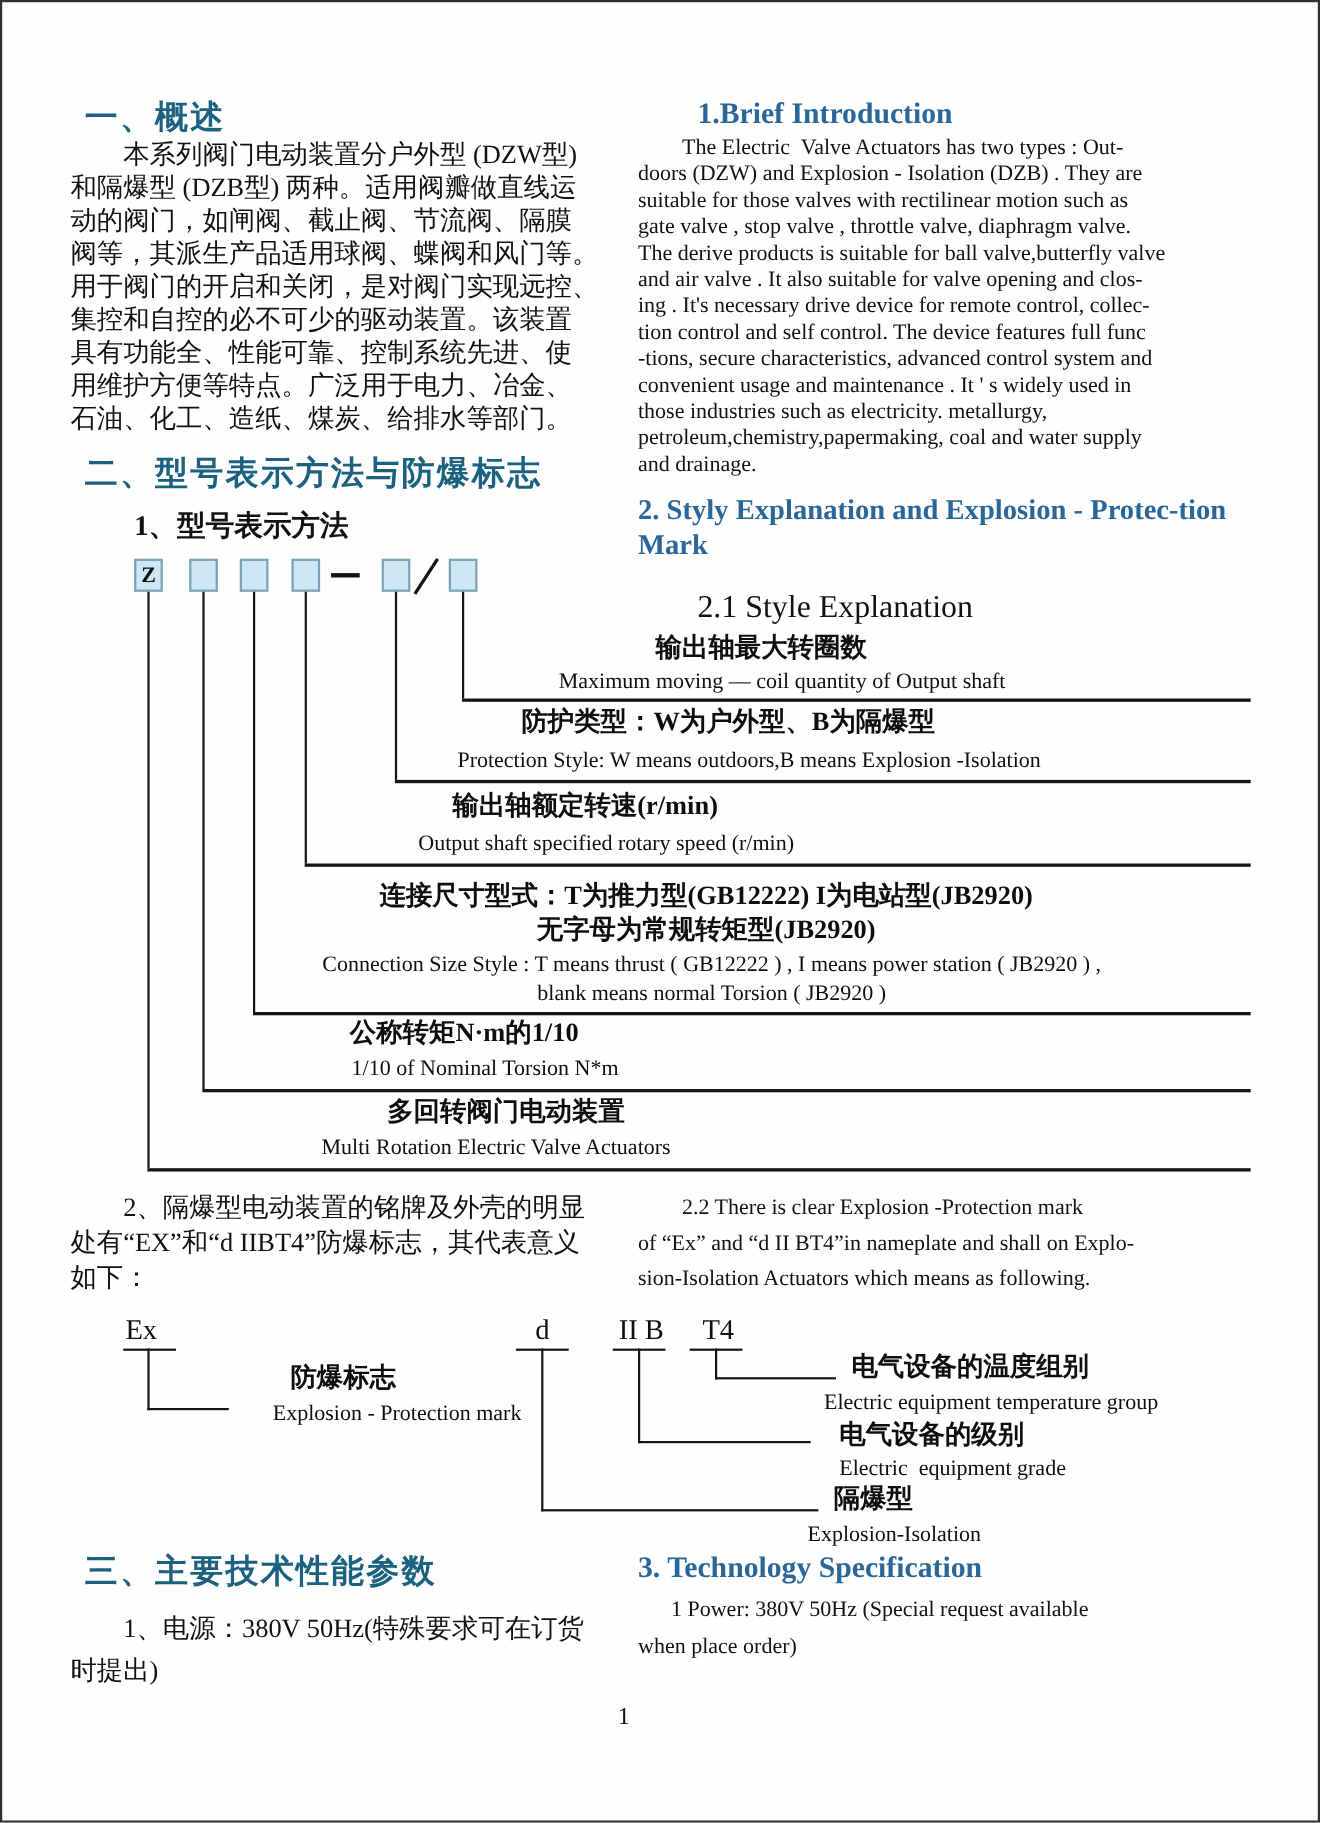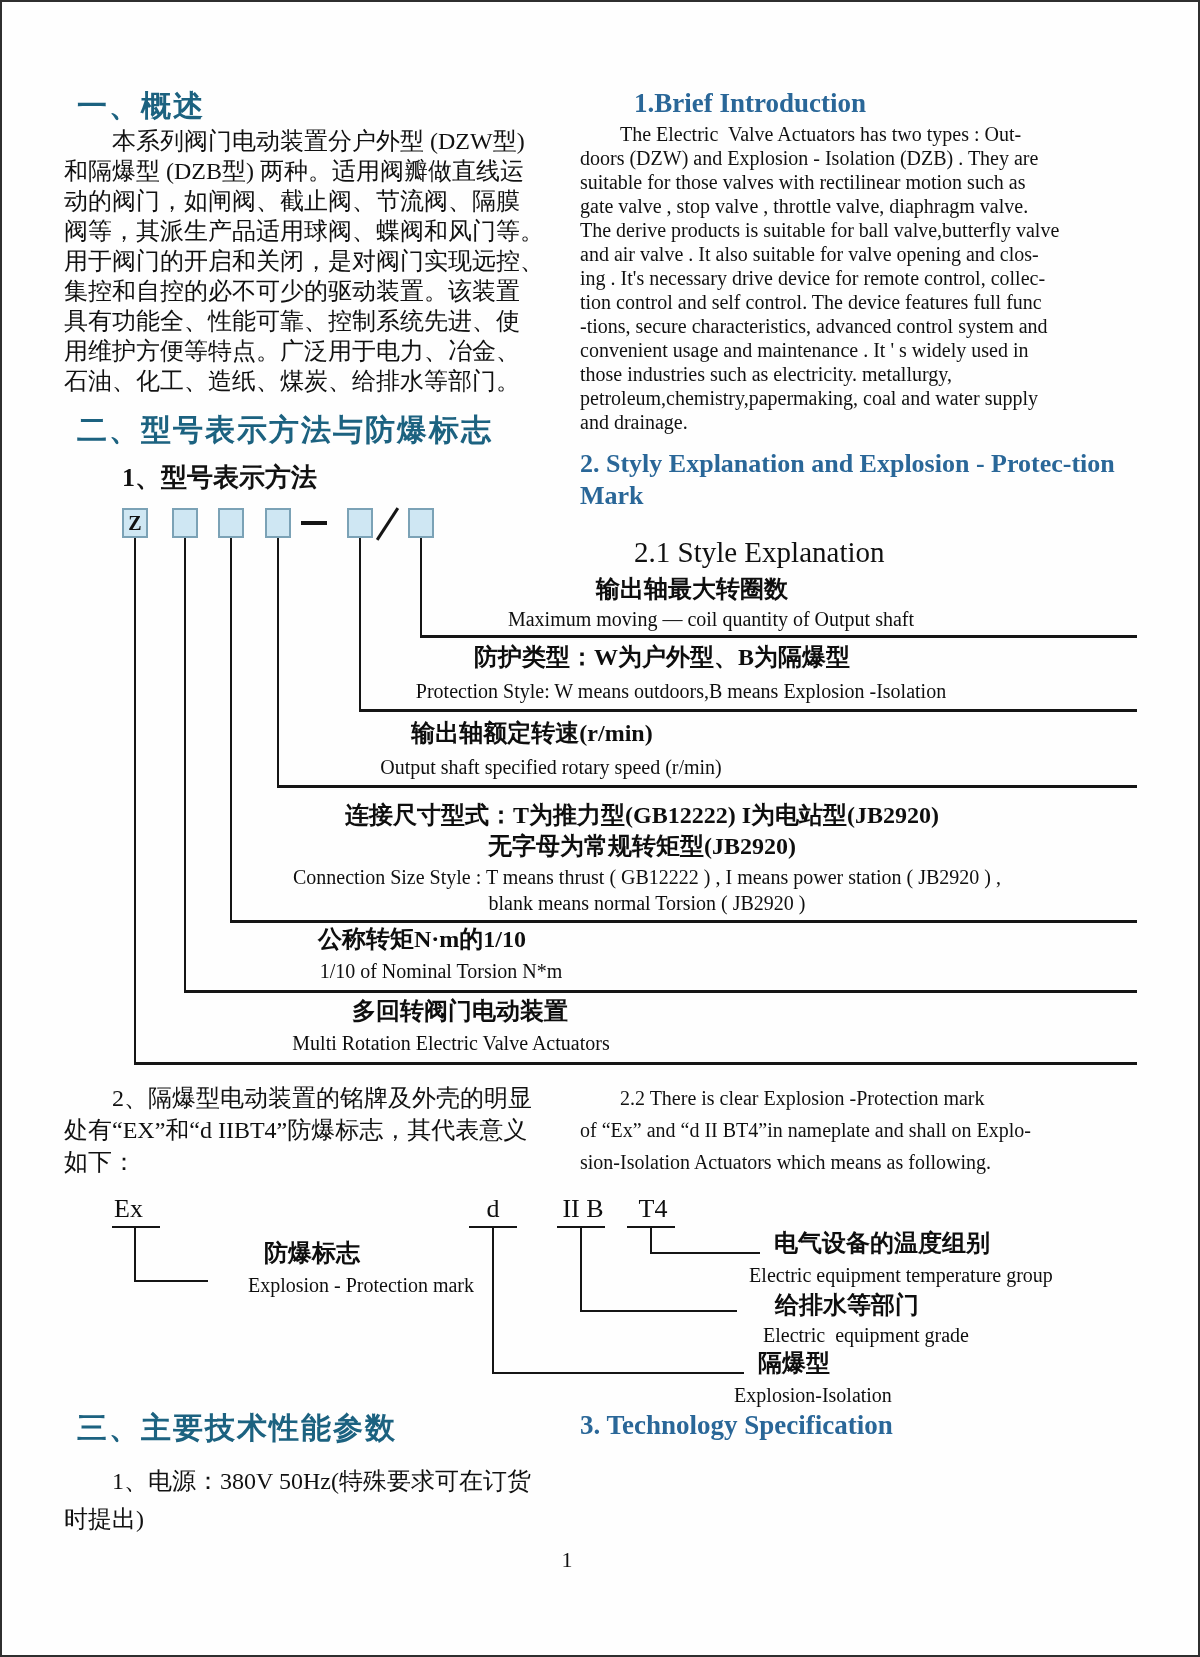--- a/index.html
+++ b/index.html
@@ -149,27 +149,29 @@
 
     <div class="abs vline" style="left:648px;top:1224px;height:28px;"></div>
     <div class="abs thinline" style="left:648px;top:1250px;width:110px;"></div>
 
     <div class="abs dlabel zh" style="left:210px;top:1236px;width:200px;">防爆标志</div>
     <div class="abs dlabel en" style="left:205px;top:1270px;width:270px;">Explosion - Protection mark</div>
 
     <div class="abs dlabel zh" style="left:700px;top:1226px;width:360px;">电气设备的温度组别</div>
     <div class="abs dlabel en" style="left:680px;top:1260px;width:400px;">Electric equipment temperature group</div>
 
-    <div class="abs dlabel zh" style="left:705px;top:1288px;width:280px;">给排水等部门</div>
+    <div class="abs dlabel zh" style="left:705px;top:1288px;width:280px;">电气设备的级别</div>
     <div class="abs dlabel en" style="left:695px;top:1320px;width:300px;">Electric  equipment grade</div>
 
     <div class="abs dlabel zh" style="left:712px;top:1346px;width:160px;">隔爆型</div>
     <div class="abs dlabel en" style="left:672px;top:1380px;width:240px;">Explosion-Isolation</div>
   </div>
 
   <div class="abs hd-cn" style="left:75px;top:1406px;">三、主要技术性能参数</div>
   <div class="abs hd-en" style="left:578px;top:1408px;">3. Technology Specification</div>
   <div class="abs body-cn" style="left:62px;top:1460px;width:490px;line-height:38px;">　　1、电源：380V 50Hz(特殊要求可在订货
 时提出)</div>
+  <div class="abs body-en" style="left:578px;top:1444px;width:534px;line-height:34px;">      1 Power: 380V 50Hz (Special request available
+when place order)</div>
 
   <div class="abs pagenum" style="left:535px;top:1545px;width:60px;">1</div>
 
 </div>
 
 </body></html>

